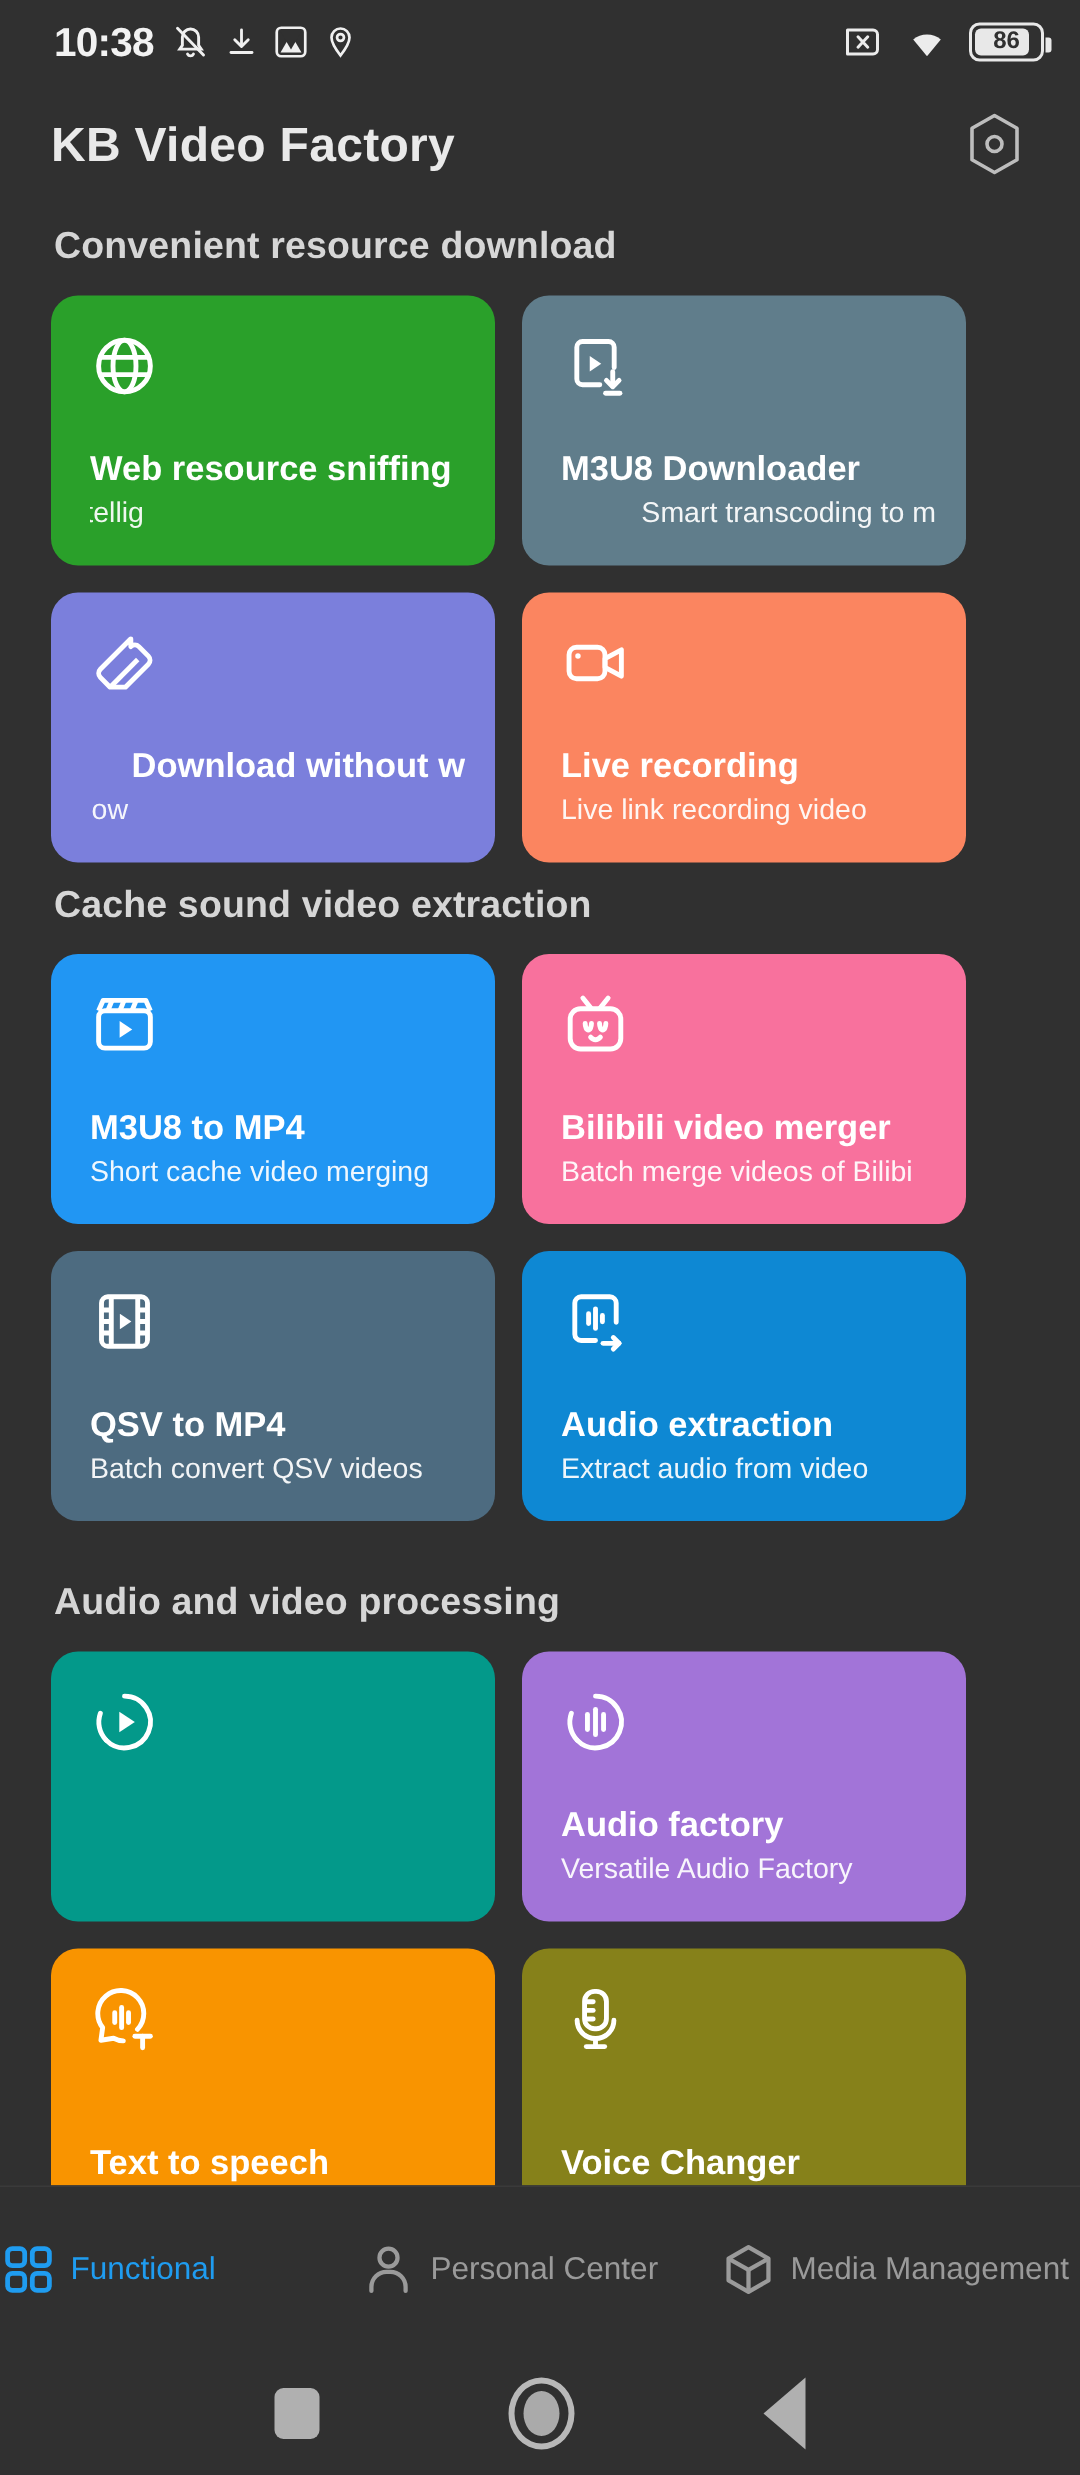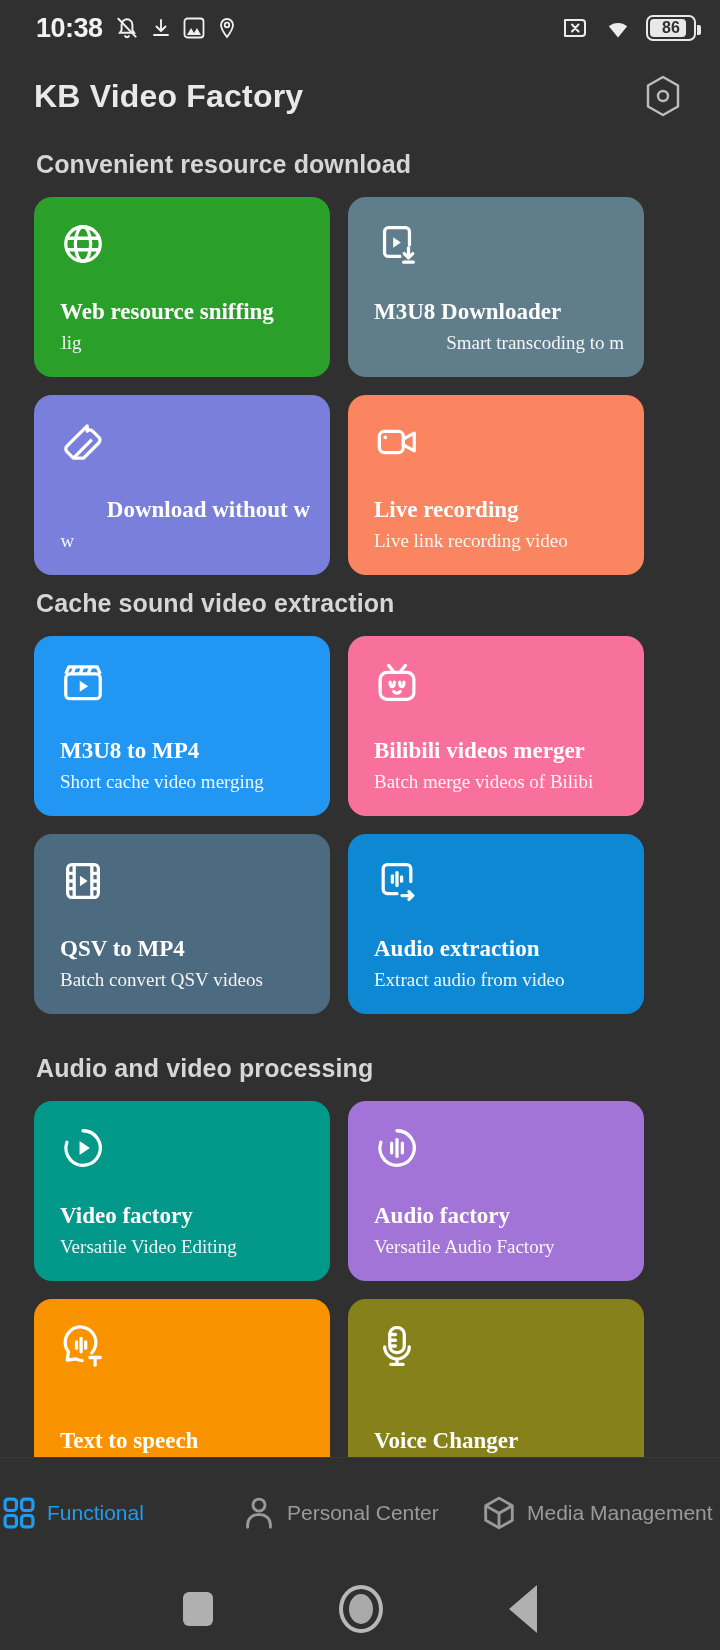--- a/index.html
+++ b/index.html
@@ -56,21 +56,21 @@
     margin:14px 0 18px 2px; letter-spacing:0.1px;
   }
   .grid{ display:flex; flex-wrap:wrap; gap:18px; }
   .card{
     width:296px; height:180px; border-radius:18px;
     padding:24px 22px 20px 26px;
     display:flex; flex-direction:column; justify-content:space-between;
     position:relative; overflow:hidden;
   }
   .card-icon{ height:52px; display:flex; align-items:flex-start; }
-  .card-texts{ display:block;font-family:Liberation Serif, serif; }
+  .card-texts{ display:block; }
   .card-title{
     font-size:23px; font-weight:700; color:#ffffff;
     white-space:nowrap; line-height:1.25;
   }
   .card-sub{
     font-size:19px; color:#ffffff; opacity:.93;
     white-space:nowrap; line-height:1.45; margin-top:3px;
   }
   
   .marquee{ position:relative; overflow:hidden; width:250px; }
@@ -267,21 +267,21 @@
         <svg width="46" height="46" viewBox="0 0 24 24" fill="none" stroke="#fff" stroke-width="1.7" stroke-linecap="round" stroke-linejoin="round">
           <rect x="3.2" y="6.5" width="17.6" height="14" rx="3.6"></rect>
           <path d="M7.6 2.8 10.4 6.3"></path>
             <path d="M16.4 2.8 13.6 6.3"></path>
           <path d="M8.4 11.6c0 1.4.5 2.3 1.1 2.3s1.1-.9 1.1-2.3"></path>
           <path d="M13.4 11.6c0 1.4.5 2.3 1.1 2.3s1.1-.9 1.1-2.3"></path>
           <path d="M10.3 16.4c.5.6 1 .9 1.7.9s1.2-.3 1.7-.9"></path>
         </svg>
       </div>
       <div class="card-texts">
-        <div class="card-title">Bilibili videos merger</div>
+        <div class="card-title">Bilibili video merger</div>
         <div class="card-sub">Batch merge videos of Bilibi</div>
       </div>
     </div>
 
     <div class="card" style="background:#4d6b80">
       <div class="card-icon">
         <svg width="46" height="46" viewBox="0 0 24 24" fill="none" stroke="#fff" stroke-width="1.7" stroke-linejoin="round">
           <rect x="4" y="3.4" width="16" height="17.2" rx="2.2"></rect>
           <line x1="7.4" y1="3.6" x2="7.4" y2="20.4"></line>
             <line x1="16.6" y1="3.6" x2="16.6" y2="20.4"></line>
@@ -322,24 +322,20 @@
   <div class="grid">
 
     <div class="card" style="background:#03998a">
       <div class="card-icon">
         <svg width="46" height="46" viewBox="0 0 24 24" fill="none" stroke="#fff" stroke-width="1.7" stroke-linecap="round">
           <path d="M12 3a9 9 0 1 1-6.4 15.3"></path>
           <path d="M5.6 18.3A9 9 0 0 1 3.6 9"></path>
           <path d="M10.2 8.4l5.4 3.6-5.4 3.6z" fill="#fff" stroke="none"></path>
         </svg>
       </div>
-      <div class="card-texts">
-        <div class="card-title">Video factory</div>
-        <div class="card-sub">Versatile Video Editing</div>
-      </div>
     </div>
 
     <div class="card" style="background:#a274d8">
       <div class="card-icon">
         <svg width="46" height="46" viewBox="0 0 24 24" fill="none" stroke="#fff" stroke-width="1.7" stroke-linecap="round">
           <path d="M12 3a9 9 0 1 1-6.4 15.3"></path>
           <path d="M5.6 18.3A9 9 0 0 1 3.6 9"></path>
           <line x1="9.2" y1="9.4" x2="9.2" y2="14.6"></line>
           <line x1="12" y1="7.6" x2="12" y2="16.4"></line>
           <line x1="14.8" y1="9.4" x2="14.8" y2="14.6"></line>

